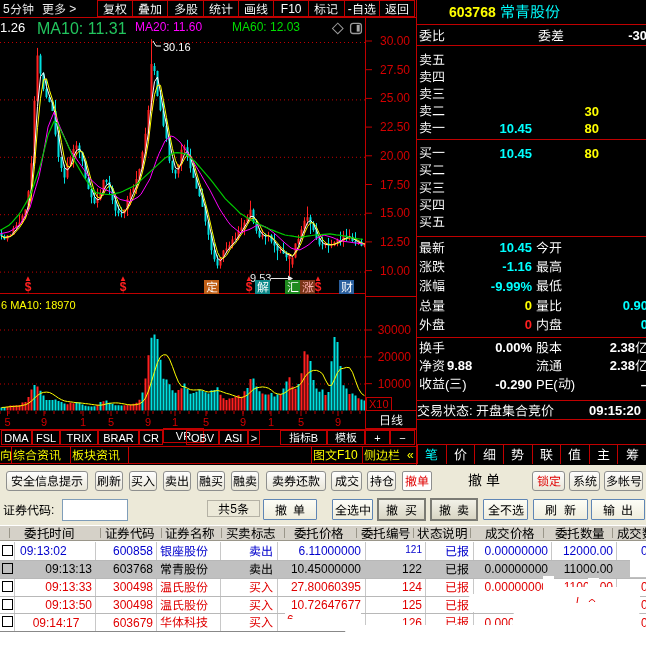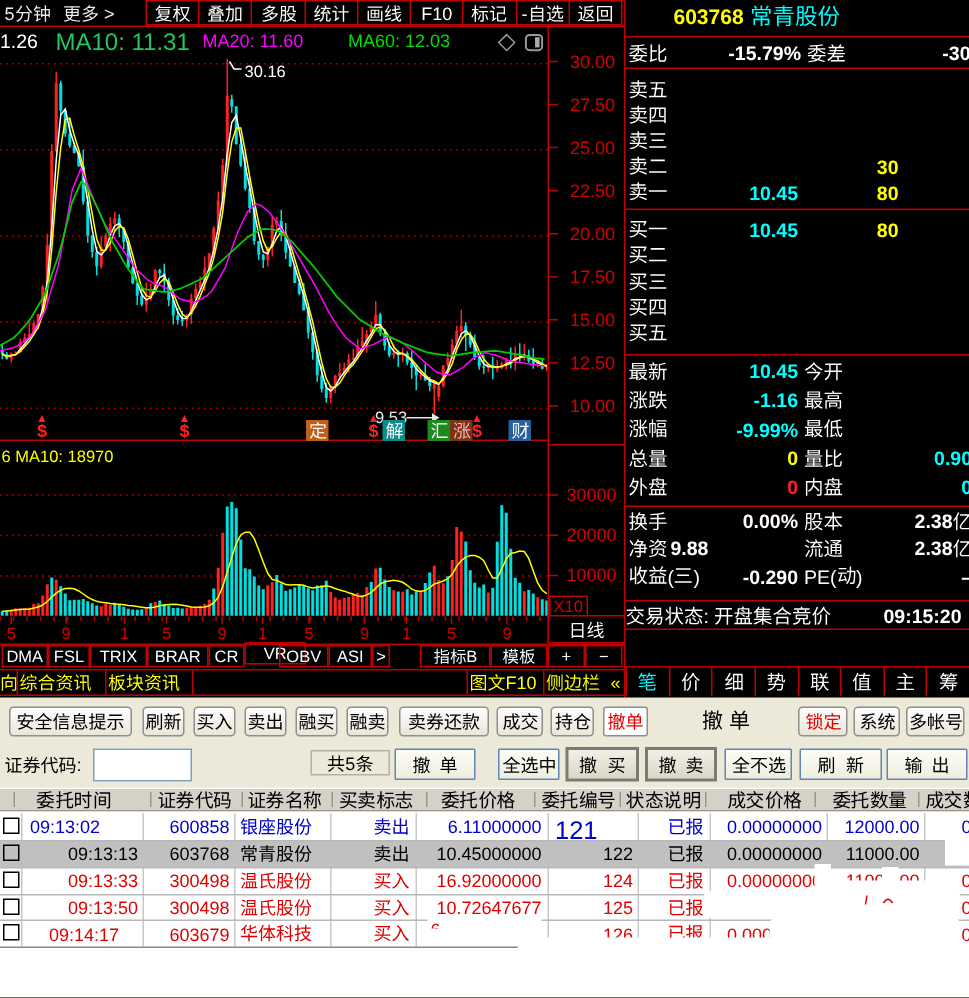--- a/index.html
+++ b/index.html
@@ -329,21 +329,20 @@
           <use href="#u80A1"></use>
         </svg><svg class="g" viewBox="0 -880 1000 1000">
           <use href="#u4EFD"></use>
         </svg></span></div>
     <div class="a" style="left:0;top:24px;width:230px;height:1px;background:#c00000"></div>
     <div class="a" style="left:2px;top:28px;color:#fff;font-size:13px"><svg class="g" viewBox="0 -880 1000 1000">
         <use href="#u59D4"></use>
       </svg><svg class="g" viewBox="0 -880 1000 1000">
         <use href="#u6BD4"></use>
       </svg></div>
-    <div class="a" style="left:0px;top:28px;width:117px;text-align:right;color:#fff;font-size:13px;font-weight:bold">-15.79%</div>
     <div class="a" style="left:121px;top:28px;color:#fff;font-size:13px"><svg class="g" viewBox="0 -880 1000 1000">
         <use href="#u59D4"></use>
       </svg><svg class="g" viewBox="0 -880 1000 1000">
         <use href="#u5DEE"></use>
       </svg></div>
     <div class="a" style="left:150px;top:28px;width:80px;text-align:right;color:#fff;font-size:13px;font-weight:bold">-30</div>
     <div class="a" style="left:0;top:45px;width:230px;height:1px;background:#c00000"></div>
     <div class="a" style="left:2px;top:52.0px;color:#fff;font-size:13px"><svg class="g" viewBox="0 -880 1000 1000">
         <use href="#u5356"></use>
       </svg><svg class="g" viewBox="0 -880 1000 1000">
@@ -887,21 +886,21 @@
       <use href="#u80A1"></use>
     </svg><svg class="g" viewBox="0 -880 1000 1000">
       <use href="#u4EFD"></use>
     </svg></div>
 <div class="a" style="left:225px;top:544.0px;width:48px;text-align:right;font-size:12px;color:#0000cc"><svg class="g" viewBox="0 -880 1000 1000">
       <use href="#u5356"></use>
     </svg><svg class="g" viewBox="0 -880 1000 1000">
       <use href="#u51FA"></use>
     </svg></div>
 <div class="a" style="left:280px;top:544.0px;width:81px;text-align:right;font-size:12px;color:#0000cc">6.11000000</div>
-<div class="a" style="left:370px;top:544.0px;width:52px;font-size:17px;color:#0000cc">121</div>
+<div class="a" style="left:370px;top:544.0px;width:52px;text-align:right;font-size:10px;color:#0000cc">121</div>
 <div class="a" style="left:430px;top:544.0px;width:39px;text-align:right;font-size:12px;color:#0000cc"><svg class="g" viewBox="0 -880 1000 1000">
       <use href="#u5DF2"></use>
     </svg><svg class="g" viewBox="0 -880 1000 1000">
       <use href="#u62A5"></use>
     </svg></div>
 <div class="a" style="left:477px;top:544.0px;width:71px;text-align:right;font-size:12px;color:#0000cc">0.00000000</div>
 <div class="a" style="left:553px;top:544.0px;width:60px;text-align:right;font-size:12px;color:#0000cc">12000.00</div>
 <div class="a" style="left:641px;top:544.0px;font-size:12px;color:#0000cc">0</div>
 <div class="a" style="left:2px;top:562.5px;width:11px;height:11px;border:1px solid #000;background:#c0c0c0"></div>
 <div class="a" style="left:20px;top:562.0px;width:72px;text-align:right;font-size:12px;color:#000000">09:13:13</div>
@@ -940,21 +939,21 @@
     </svg><svg class="g" viewBox="0 -880 1000 1000">
       <use href="#u80A1"></use>
     </svg><svg class="g" viewBox="0 -880 1000 1000">
       <use href="#u4EFD"></use>
     </svg></div>
 <div class="a" style="left:225px;top:580.0px;width:48px;text-align:right;font-size:12px;color:#e00000"><svg class="g" viewBox="0 -880 1000 1000">
       <use href="#u4E70"></use>
     </svg><svg class="g" viewBox="0 -880 1000 1000">
       <use href="#u5165"></use>
     </svg></div>
-<div class="a" style="left:280px;top:580.0px;width:81px;text-align:right;font-size:12px;color:#e00000">16.92000000</div>
+<div class="a" style="left:280px;top:580.0px;width:81px;text-align:right;font-size:12px;color:#e00000">27.80060395</div>
 <div class="a" style="left:370px;top:580.0px;width:52px;text-align:right;font-size:12px;color:#e00000">124</div>
 <div class="a" style="left:430px;top:580.0px;width:39px;text-align:right;font-size:12px;color:#e00000"><svg class="g" viewBox="0 -880 1000 1000">
       <use href="#u5DF2"></use>
     </svg><svg class="g" viewBox="0 -880 1000 1000">
       <use href="#u62A5"></use>
     </svg></div>
 <div class="a" style="left:477px;top:580.0px;width:71px;text-align:right;font-size:12px;color:#e00000">0.00000000</div>
 <div class="a" style="left:553px;top:580.0px;width:60px;text-align:right;font-size:12px;color:#e00000">11000.00</div>
 <div class="a" style="left:641px;top:580.0px;font-size:12px;color:#e00000">0</div>
 <div class="a" style="left:2px;top:598.5px;width:11px;height:11px;border:1px solid #000;background:#fff"></div>

